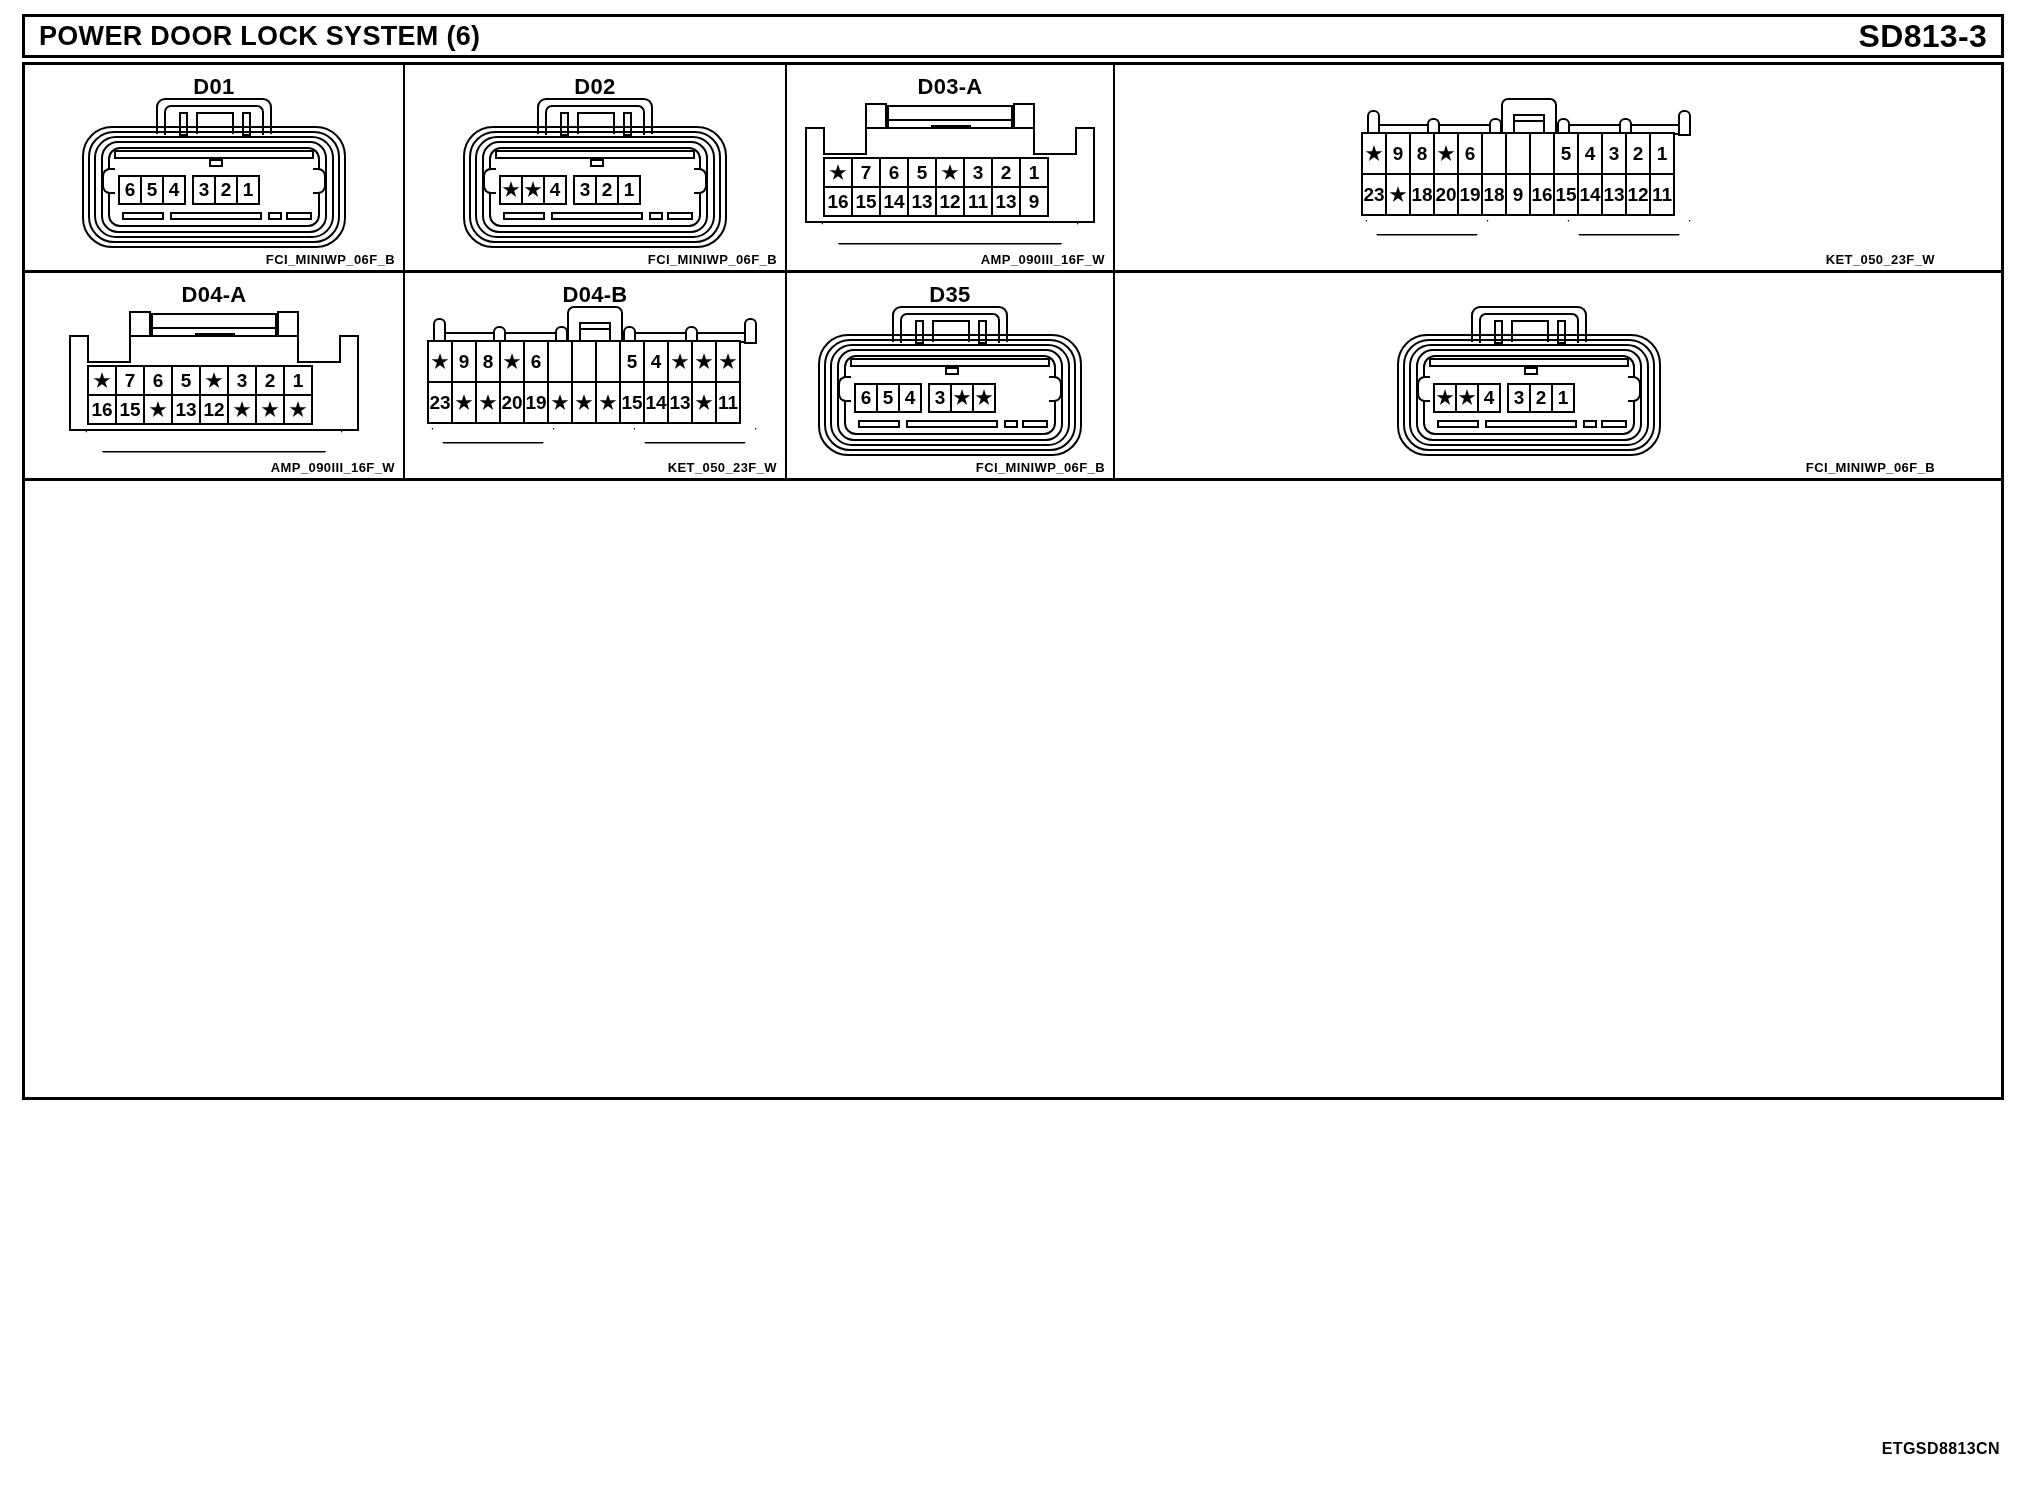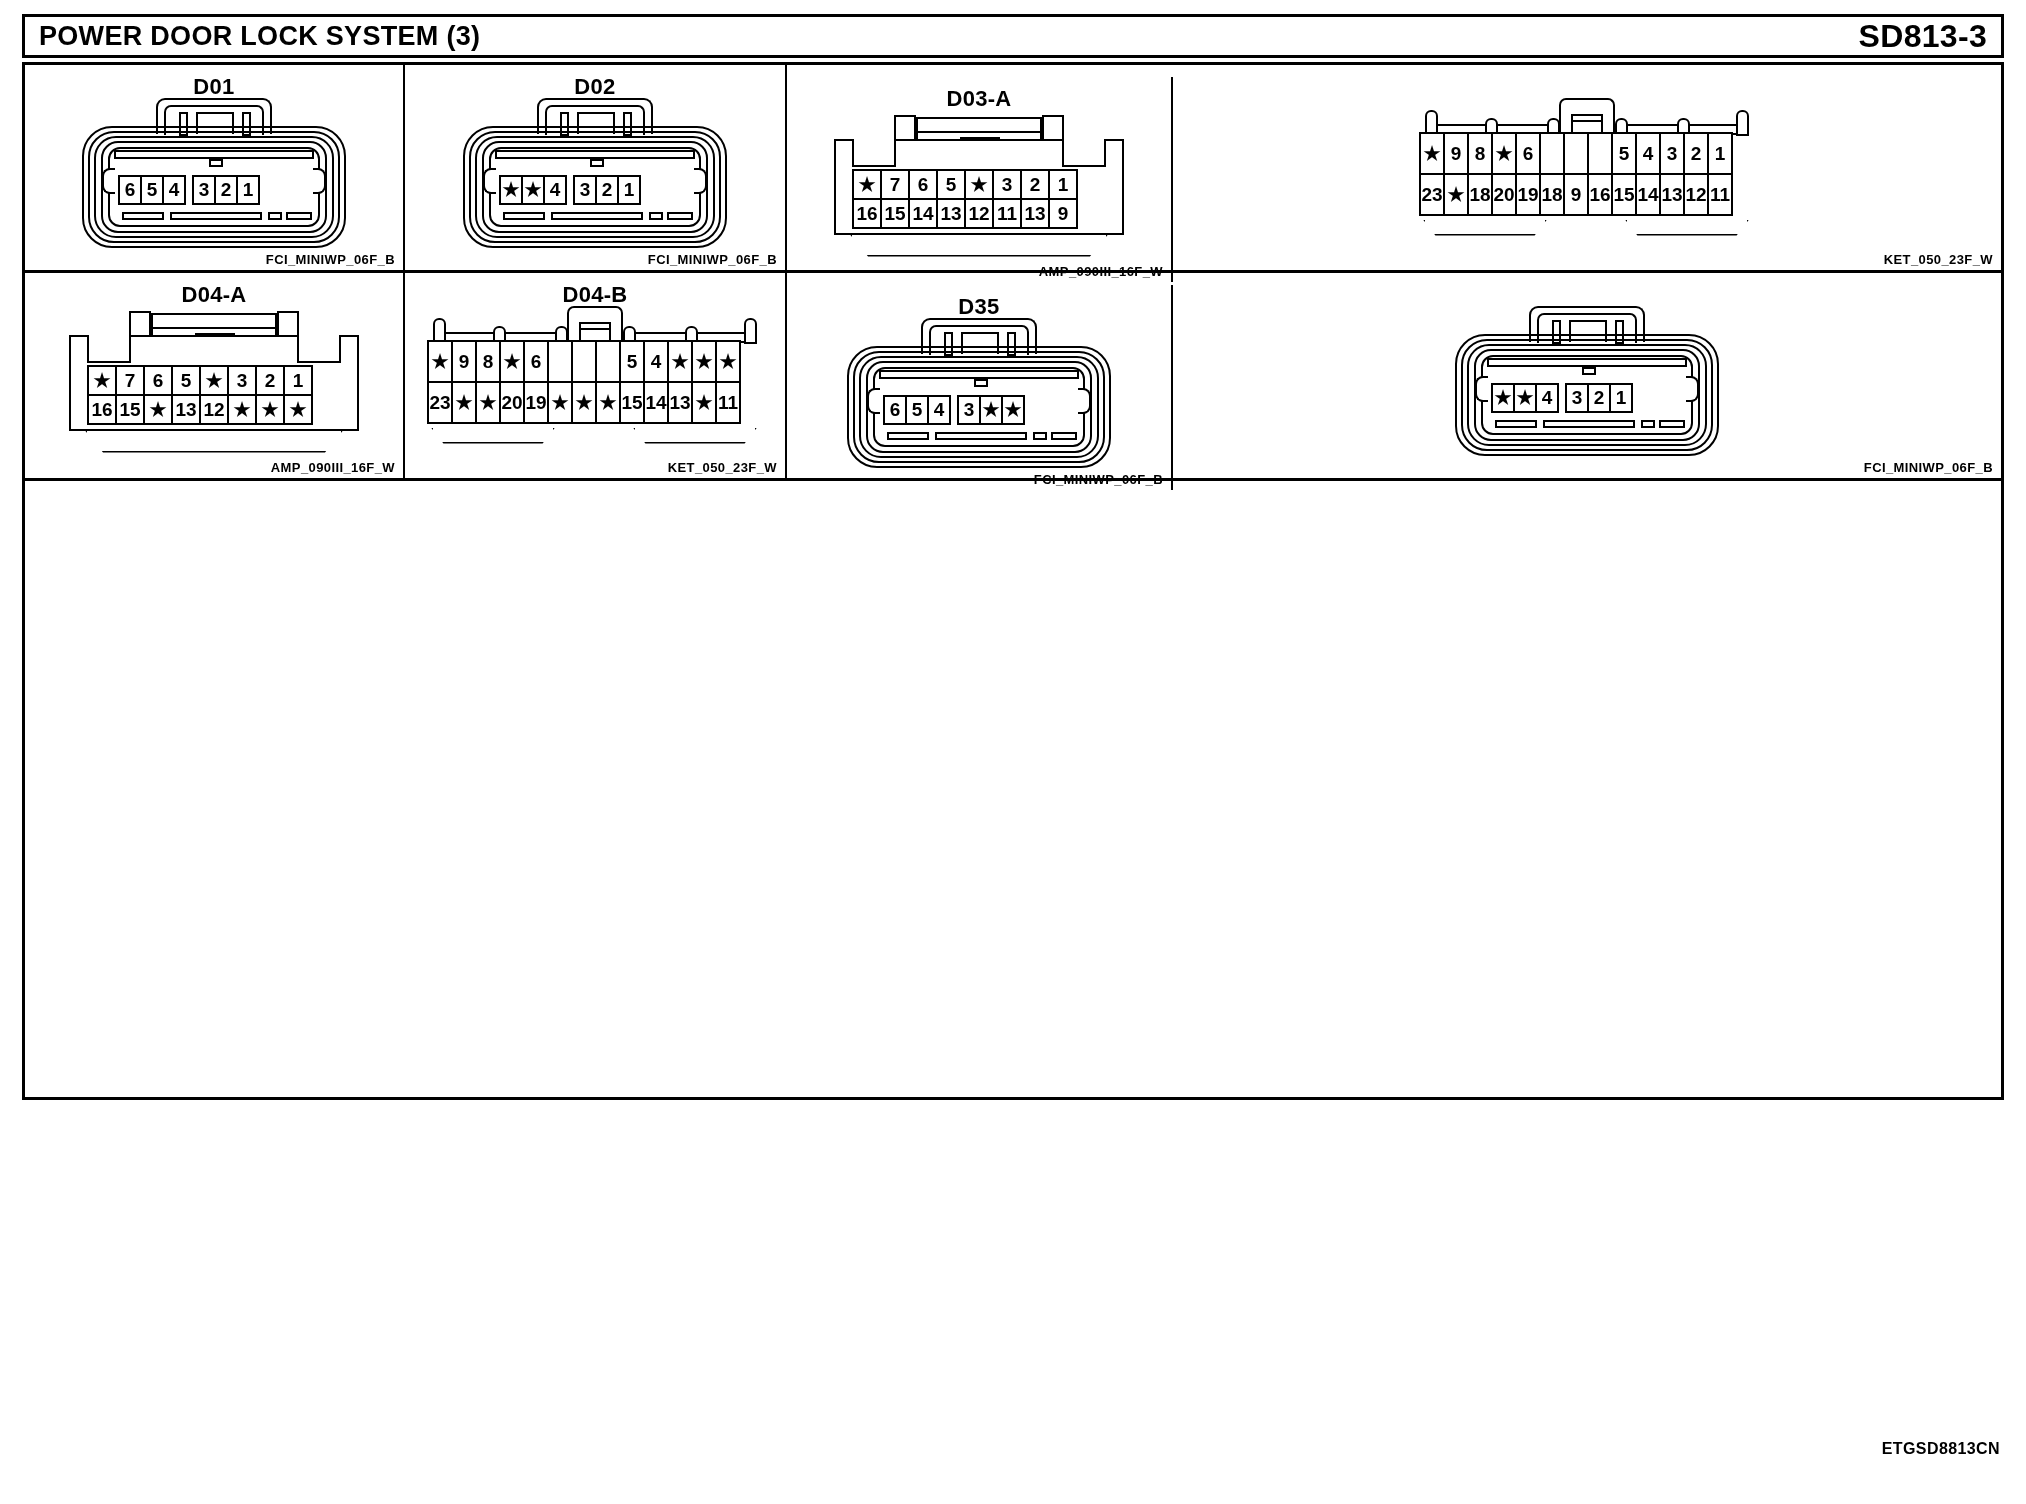--- a/index.html
+++ b/index.html
@@ -17,21 +17,21 @@
 
   
   .frame{position:absolute;left:22px;top:62px;width:1982px;height:1038px;
          border:3px solid #000;box-sizing:border-box;}
   .grid-rows{position:absolute;left:0;top:0;width:100%;}
   .grid-row{display:flex;width:100%;box-sizing:border-box;height:208px;
             border-bottom:3px solid #000;}
   .cell{position:relative;box-sizing:border-box;border-right:2px solid #000;
         height:100%;overflow:hidden;}
   .cell:last-child{border-right:none;}
-  .c1{width:380px;} .c2{width:382px;} .c3{width:386px;margin-top:12px;} .c4{width:828px;}
+  .c1{width:380px;} .c2{width:382px;} .c3{width:328px;} .c4{width:828px;}
 
   .cell-title{position:absolute;top:9px;left:0;width:100%;text-align:center;
               font-size:22px;font-weight:bold;letter-spacing:.3px;}
   .cell-part{position:absolute;right:8px;bottom:3px;font-size:13px;font-weight:bold;
              letter-spacing:.4px;white-space:nowrap;}
 
   .conn-wrap{position:absolute;left:0;right:0;top:30px;bottom:20px;
              display:flex;align-items:center;justify-content:center;}
 
   
@@ -139,21 +139,21 @@
 
   .footer-code{position:absolute;right:26px;top:1440px;font-size:16px;font-weight:bold;
                letter-spacing:.4px;}
 </style>
 </head>
 <body>
 
 <div class="page">
 
   <div class="header">
-    <div class="header-title">POWER DOOR LOCK SYSTEM (3)</div>
+    <div class="header-title">POWER DOOR LOCK SYSTEM (6)</div>
     <div class="header-code">SD813-3</div>
   </div>
 
   <div class="frame">
     <div class="grid-rows" id="grid-root">
         <div class="grid-row">
           <div class="cell c1">
             <div class="cell-title">D01</div>
             <div class="conn-wrap">
               <div class="miniwp">

